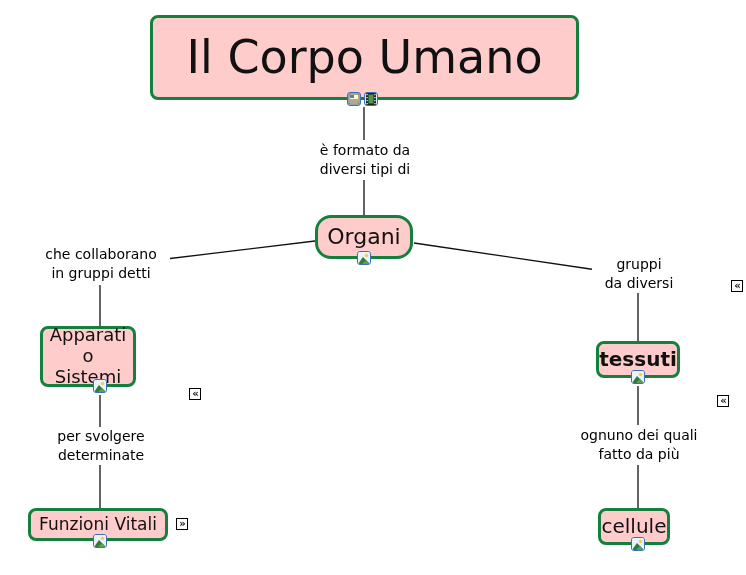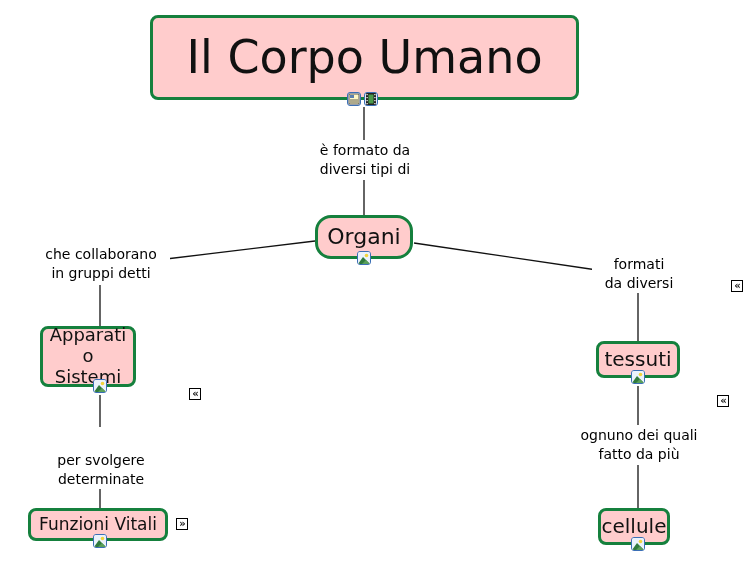--- a/index.html
+++ b/index.html
@@ -113,41 +113,41 @@
 <div class="resicon" style="left:93px; top:379px;">
   <svg viewBox="0 0 12 12">
       <rect x="0" y="0" width="12" height="12" fill="#eaf2fb"></rect>
       <circle cx="8.5" cy="3.5" r="1.8" fill="#f2d43c"></circle>
       <path d="M0 12 L5 5 L12 12 Z" fill="#2f7a3c"></path>
       <path d="M4 12 L8 8 L12 12 Z" fill="#5aa05a"></path>
     </svg>
 </div>
 <div class="navarrow" style="left:189px; top:388px;">«</div>
 
-<div class="linkphrase" style="left:40px; top:451px; width:120px;">per svolgere
+<div class="linkphrase" style="left:40px; top:427px; width:120px;">per svolgere
 determinate</div>
 
 <div class="concept" style="left:28px; top:508px; width:140px; height:33px; font-size:17px;">
   <span>Funzioni Vitali</span>
 </div>
 <div class="resicon" style="left:93px; top:534px;">
   <svg viewBox="0 0 12 12">
       <rect x="0" y="0" width="12" height="12" fill="#eaf2fb"></rect>
       <circle cx="8.5" cy="3.5" r="1.8" fill="#f2d43c"></circle>
       <path d="M0 12 L5 5 L12 12 Z" fill="#2f7a3c"></path>
       <path d="M4 12 L8 8 L12 12 Z" fill="#5aa05a"></path>
     </svg>
 </div>
 <div class="navarrow" style="left:176px; top:518px;">»</div>
 
-<div class="linkphrase" style="left:592px; top:255px; width:92px;">formati
+<div class="linkphrase" style="left:592px; top:255px; width:92px;">gruppi
 da diversi</div>
 <div class="navarrow" style="left:731px; top:280px;">«</div>
 
-<div class="concept" style="left:596px; top:341px; width:84px; height:37px; font-size:20px;">
+<div class="concept" style="left:596px; top:341px; width:84px; height:37px; font-size:20px;font-weight:bold;">
   <span>tessuti</span>
 </div>
 <div class="resicon" style="left:631px; top:370px;">
   <svg viewBox="0 0 12 12">
       <rect x="0" y="0" width="12" height="12" fill="#eaf2fb"></rect>
       <circle cx="8.5" cy="3.5" r="1.8" fill="#f2d43c"></circle>
       <path d="M0 12 L5 5 L12 12 Z" fill="#2f7a3c"></path>
       <path d="M4 12 L8 8 L12 12 Z" fill="#5aa05a"></path>
     </svg>
 </div>

